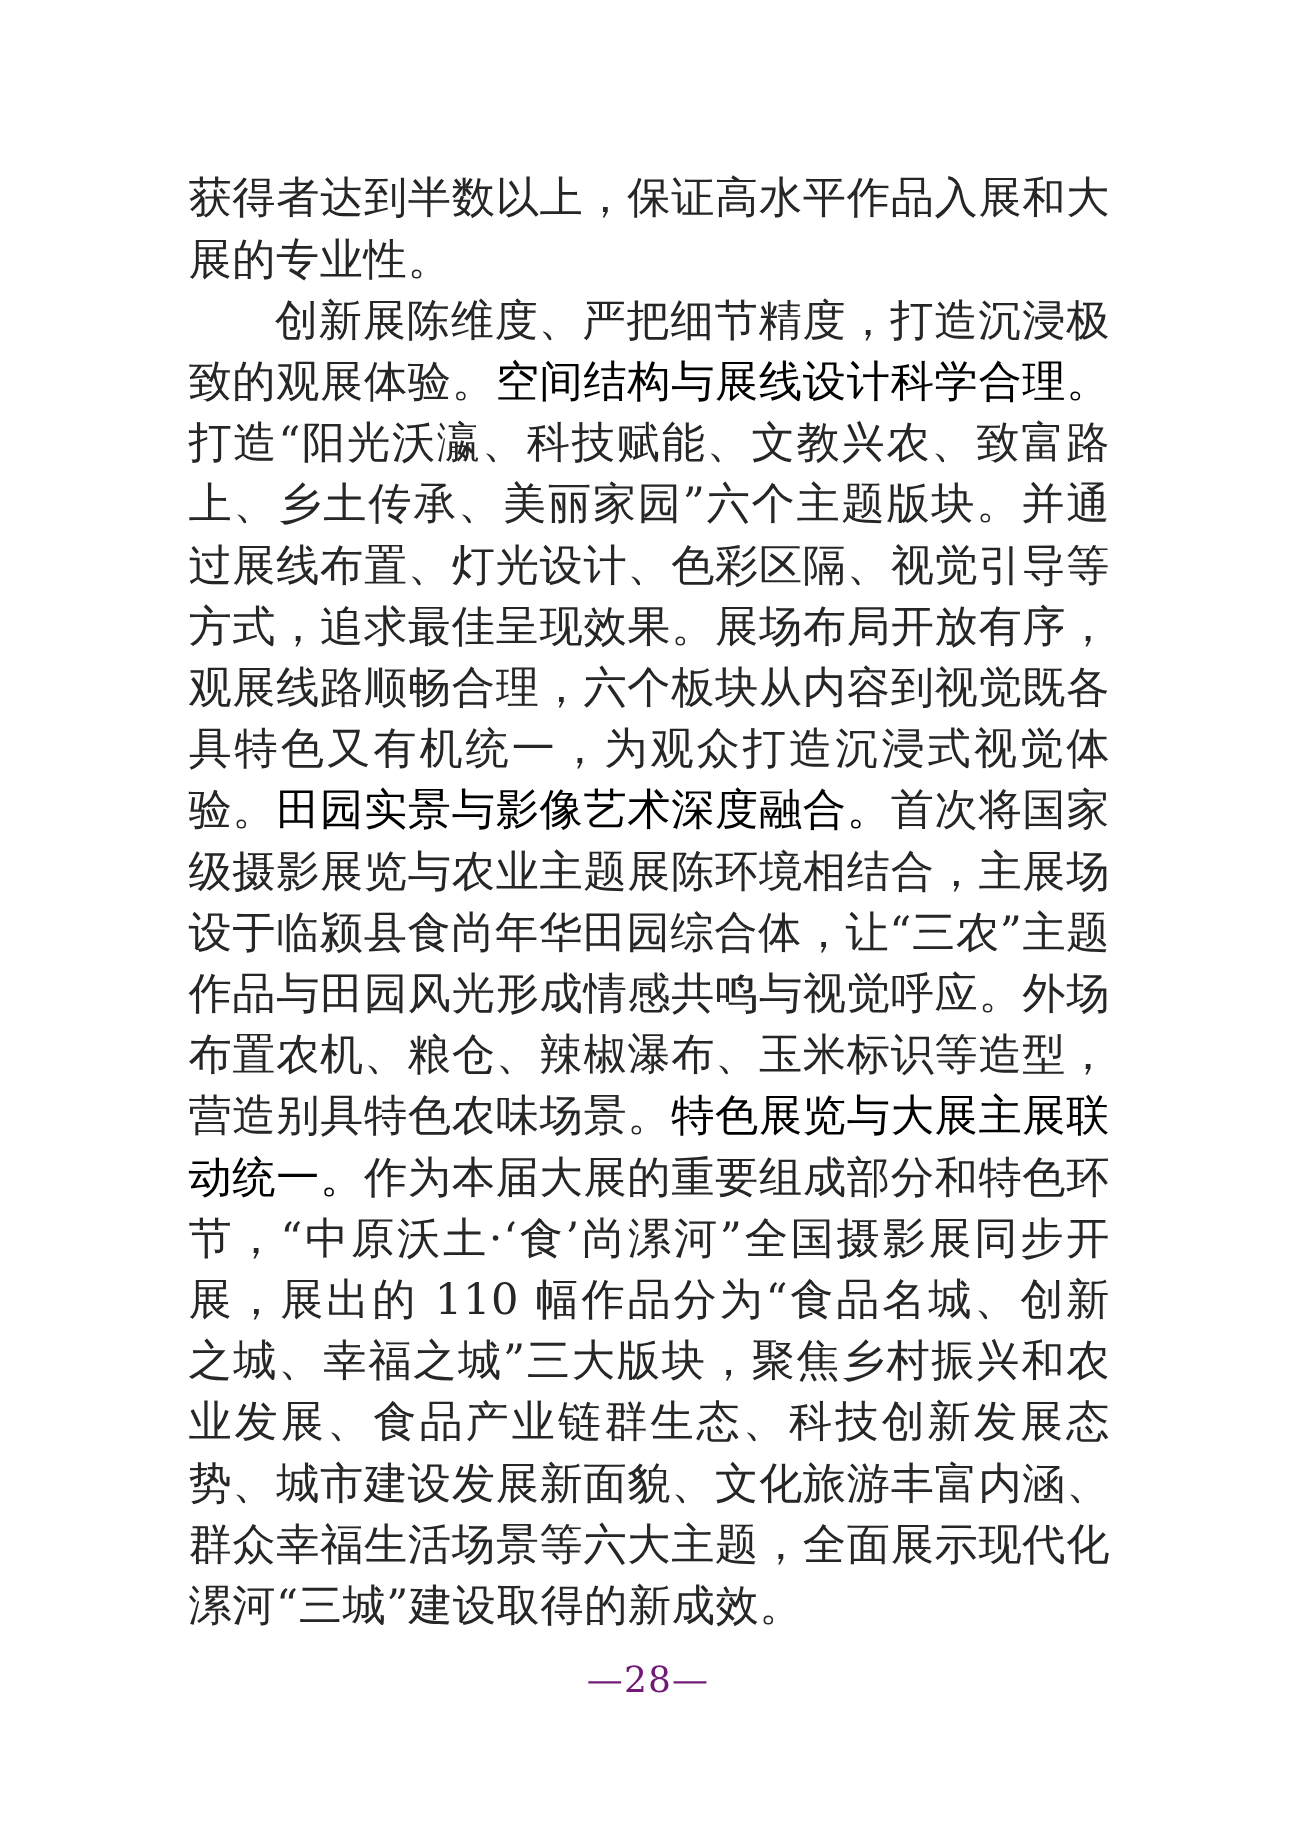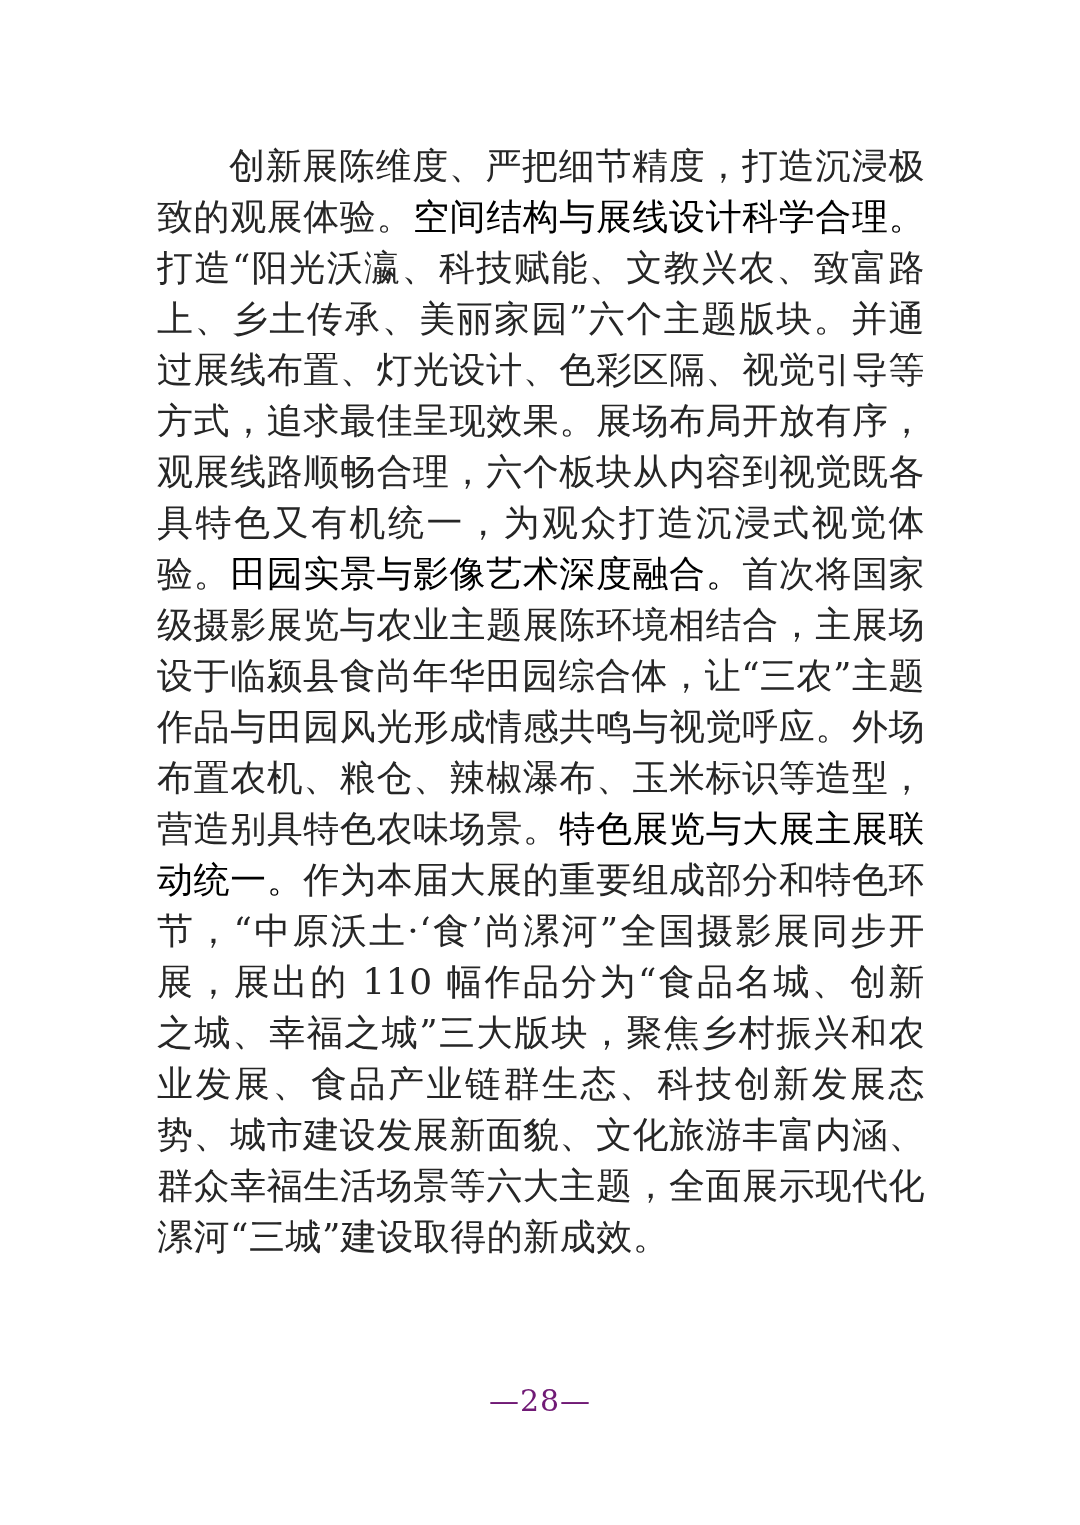--- a/index.html
+++ b/index.html
@@ -52,16 +52,17 @@
     letter-spacing: 1px;
     color: #701a75;
     font-family: "DejaVu Serif", "Liberation Serif", serif;
   }
 </style>
 </head>
 <body>
 
 <div class="page" style="background: rgb(255, 255, 255);">
   <div class="text-block" style="color: rgb(38, 38, 38);">
+      <p class="para"><span class="seg">获得者达到半数以上，保证高水平作品入展和大展的专业性。</span></p>
       <p class="para indent"><span class="seg">创新展陈维度、严把细节精度，打造沉浸极致的观展体验。</span><span class="seg bold" style="color: rgb(0, 0, 0);">空间结构与展线设计科学合理。</span><span class="seg">打造“阳光沃瀛、科技赋能、文教兴农、致富路上、乡土传承、美丽家园”六个主题版块。并通过展线布置、灯光设计、色彩区隔、视觉引导等方式，追求最佳呈现效果。展场布局开放有序，观展线路顺畅合理，六个板块从内容到视觉既各具特色又有机统一，为观众打造沉浸式视觉体验。</span><span class="seg bold" style="color: rgb(0, 0, 0);">田园实景与影像艺术深度融合。</span><span class="seg">首次将国家级摄影展览与农业主题展陈环境相结合，主展场设于临颍县食尚年华田园综合体，让“三农”主题作品与田园风光形成情感共鸣与视觉呼应。外场布置农机、粮仓、辣椒瀑布、玉米标识等造型，营造别具特色农味场景。</span><span class="seg bold" style="color: rgb(0, 0, 0);">特色展览与大展主展联动统一。</span><span class="seg">作为本届大展的重要组成部分和特色环节，“中原沃土·‘食’尚漯河”全国摄影展同步开展，展出的 110 幅作品分为“食品名城、创新之城、幸福之城”三大版块，聚焦乡村振兴和农业发展、食品产业链群生态、科技创新发展态势、城市建设发展新面貌、文化旅游丰富内涵、群众幸福生活场景等六大主题，全面展示现代化漯河“三城”建设取得的新成效。</span></p>
     </div>
   <div class="page-number">—28—</div>
 </div>
 
 </body></html>

